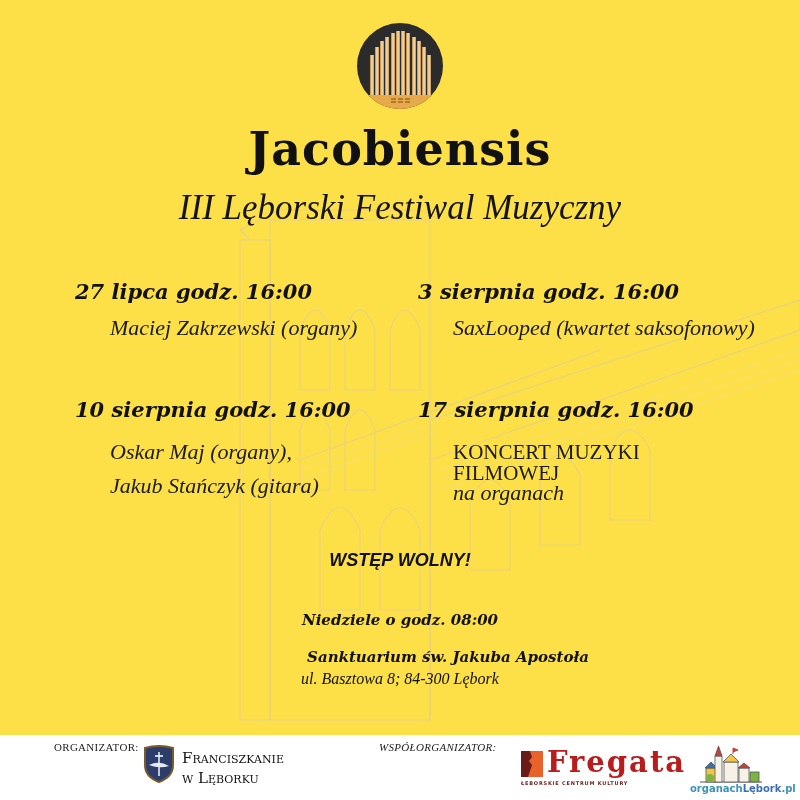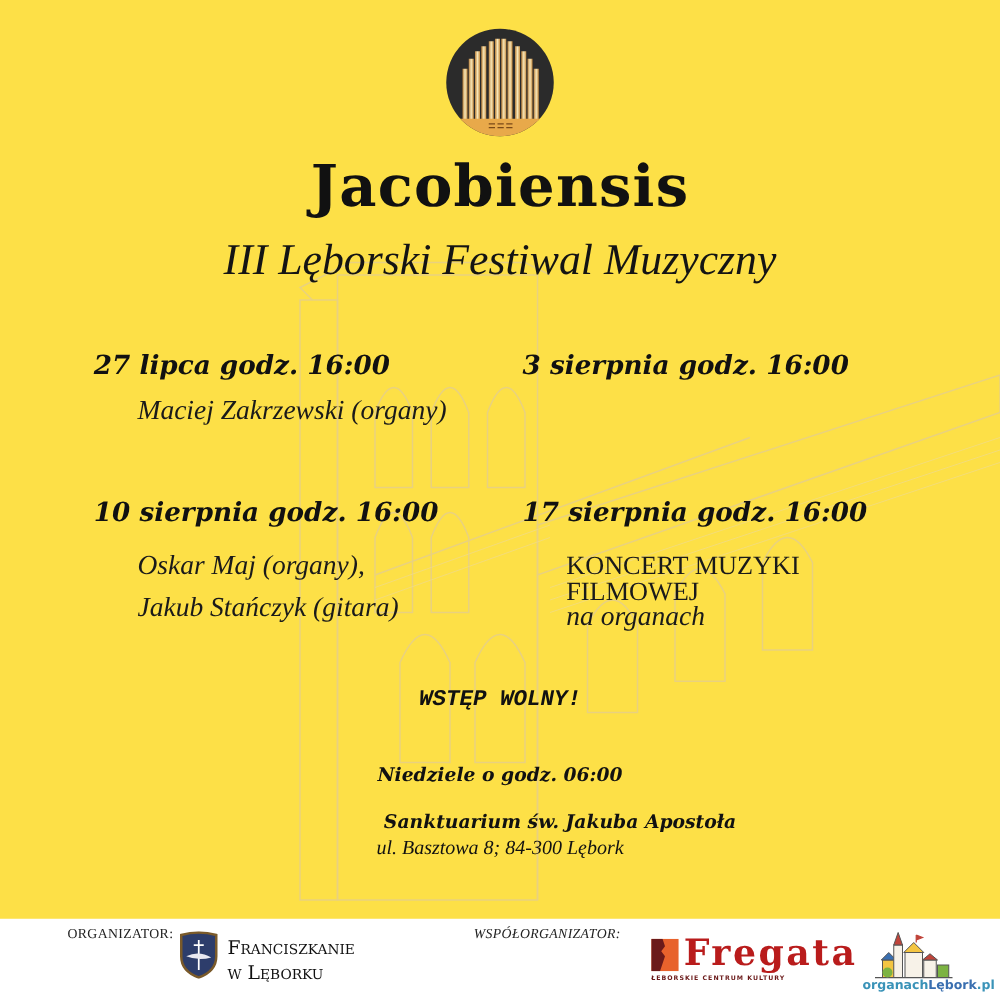--- a/index.html
+++ b/index.html
@@ -6,21 +6,21 @@
     body { width:800px; height:800px; overflow:hidden; background:#ffffff; position:relative; font-family:"DejaVu Serif", serif; color:#1a1410; }
     .poster { position:absolute; left:0; top:0; width:800px; height:735px; background:#fde047; overflow:hidden; }
     .sketch { position:absolute; left:0; top:0; width:800px; height:735px; opacity:0.55; }
     .logo { position:absolute; left:357px; top:23px; width:86px; height:86px; border-radius:50%; background:#2b2b2b; overflow:hidden; }
     .title { position:absolute; left:0; width:800px; text-align:center; top:122px; font-family:"DejaVu Serif", serif; font-weight:bold; font-size:46px; letter-spacing:1px; color:#111; }
     .subtitle { position:absolute; left:0; width:800px; text-align:center; top:188px; font-family:"Liberation Serif", serif; font-style:italic; font-size:35px; color:#141414; }
     .event-date { position:absolute; font-family:"DejaVu Serif", serif; font-weight:bold; font-style:italic; font-size:21px; color:#111; white-space:nowrap; }
     .event-desc { position:absolute; font-family:"Liberation Serif", serif; font-style:italic; font-size:22px; line-height:32px; color:#1a1a1a; white-space:nowrap; }
     .event-desc.caps { font-style:normal; font-size:21px; line-height:21px; }
     .center-text { position:absolute; left:0; width:800px; text-align:center; color:#111; }
-    .free { top:550px; font-family:Liberation Mono, monospace; font-weight:bold; font-style:italic; font-size:18px; }
+    .free { top:550px; font-family:Liberation Sans, sans-serif; font-weight:bold; font-style:italic; font-size:18px; }
     .days { top:611px; font-family:"DejaVu Serif", serif; font-weight:bold; font-style:italic; font-size:15px; }
     .venue { top:648px; font-family:"DejaVu Serif", serif; font-weight:bold; font-style:italic; font-size:15px;padding-left:48px; }
     .address { top:670px; font-family:"Liberation Serif", serif; font-style:italic; font-size:16px; }
     .footer-label { position:absolute; top:741px; font-family:"Liberation Serif", serif; font-size:11px; color:#222; letter-spacing:0.3px;padding-left:28px; }
     .shield { position:absolute; left:143px; top:745px; width:32px; height:38px; }
     .fr-name { position:absolute; left:182px; top:748px; font-family:"DejaVu Serif", serif; font-size:15px; line-height:20px; color:#111; font-variant:small-caps; }
     .fregata-mark { position:absolute; left:521px; top:751px; width:22px; height:26px; }
     .fregata-name { position:absolute; left:547px; top:745px; font-family:"DejaVu Serif", serif; font-weight:bold; font-size:29px; color:#b91c1c; letter-spacing:2px; }
     .fregata-tag { position:absolute; left:521px; top:780px; font-family:"DejaVu Sans", sans-serif; font-size:5px; font-weight:bold; color:#6b1a1a; letter-spacing:0.8px; }
     .lebork-logo { position:absolute; left:696px; top:744px; width:70px; height:40px; }
@@ -89,32 +89,33 @@
     </svg>
   </div>
 
   <div class="title">Jacobiensis</div>
   <div class="subtitle">III Lęborski Festiwal Muzyczny</div>
 
   <div class="event-date" style="left:75px; top:279px;">27 lipca godz. 16:00</div>
   <div class="event-desc" style="left:110px; top:312px;">Maciej Zakrzewski (organy)</div>
 
   <div class="event-date" style="left:418px; top:279px;">3 sierpnia godz. 16:00</div>
+  <div class="event-desc" style="left:453px; top:312px;">SaxLooped (kwartet saksofonowy)</div>
 
   <div class="event-date" style="left:75px; top:397px;">10 sierpnia godz. 16:00</div>
   <div class="event-desc" style="left:110px; top:436px;">Oskar Maj (organy),</div>
   <div class="event-desc" style="left:110px; top:470px;">Jakub Stańczyk (gitara)</div>
 
   <div class="event-date" style="left:418px; top:397px;">17 sierpnia godz. 16:00</div>
   <div class="event-desc caps" style="left:453px; top:442px;">KONCERT MUZYKI</div>
   <div class="event-desc caps" style="left:453px; top:463px;">FILMOWEJ</div>
   <div class="event-desc sub" style="left:453px; top:477px;">na organach</div>
 
   <div class="center-text free">WSTĘP WOLNY!</div>
-  <div class="center-text days">Niedziele o godz. 06:00</div>
+  <div class="center-text days">Niedziele o godz. 08:00</div>
   <div class="center-text venue">Sanktuarium św. Jakuba Apostoła</div>
   <div class="center-text address">ul. Basztowa 8; 84-300 Lębork</div>
 </div>
 
 <div>
   <div class="footer-label" style="left:26px;">ORGANIZATOR:</div>
   <svg class="shield" viewBox="0 0 32 38">
     <path d="M2 3 Q16 -1 30 3 V20 Q30 32 16 37 Q2 32 2 20z" fill="#2d3d6b" stroke="#7a5a2a" stroke-width="2"></path>
     <path d="M16 7 V31 M12 11 H20" stroke="#fff" stroke-width="1.4"></path>
     <path d="M6 20 Q16 15 26 21 Q16 24 6 20z" fill="#e9e9f2"></path>

